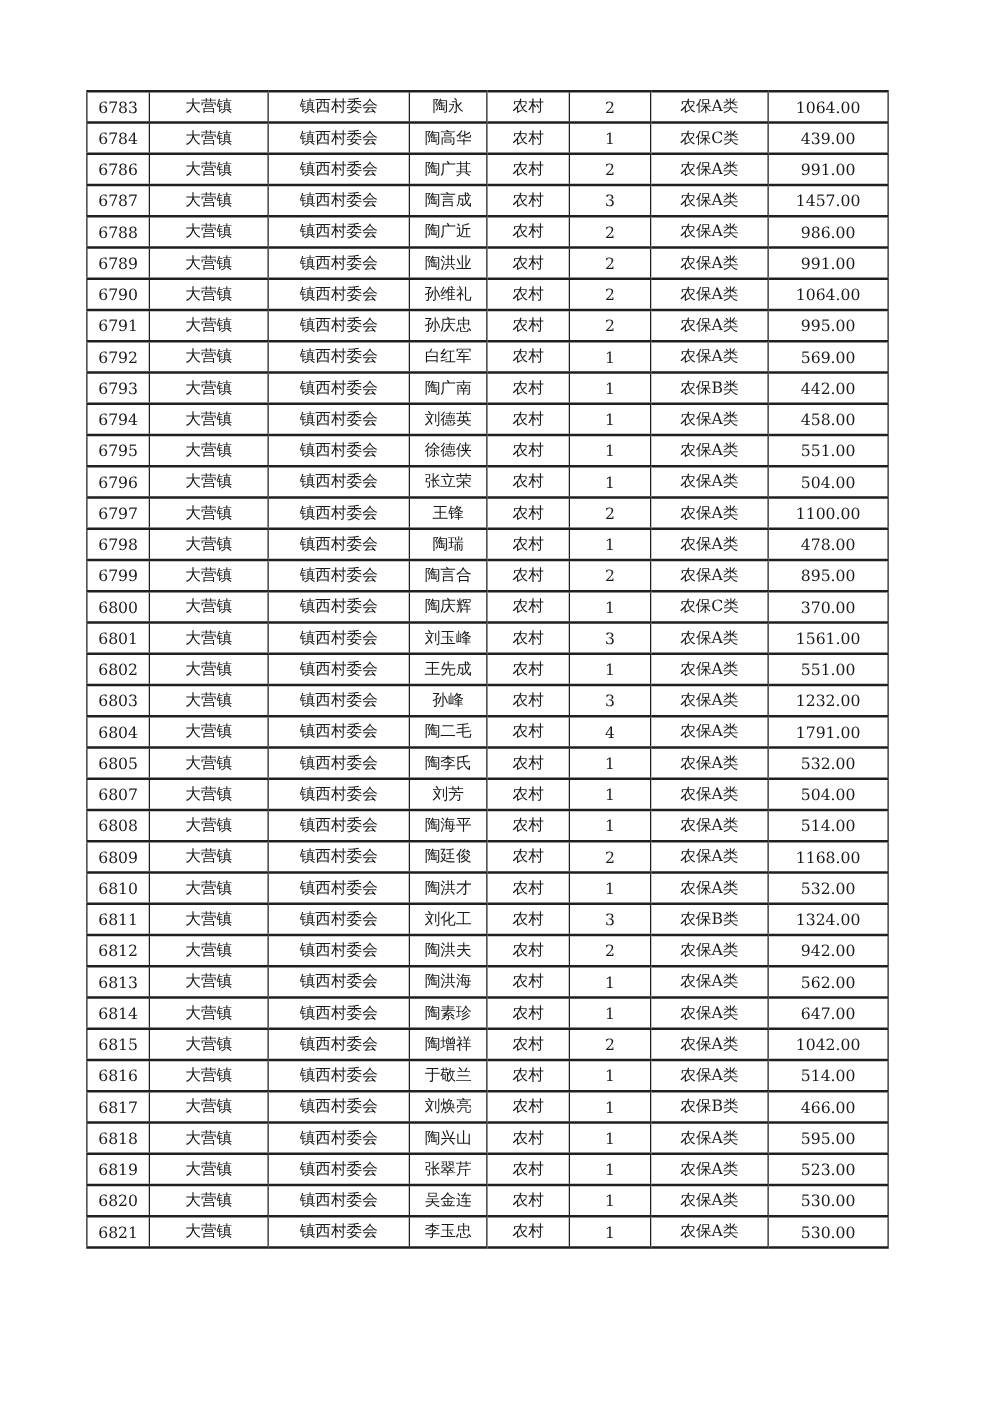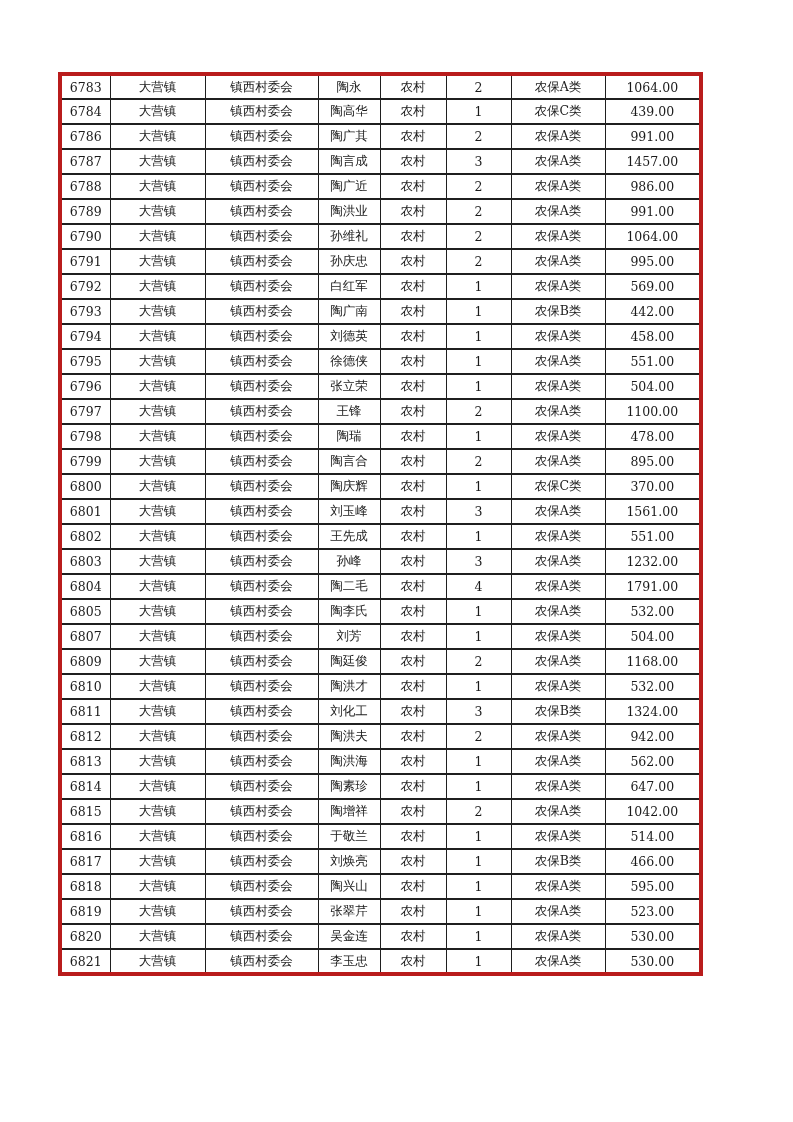--- a/index.html
+++ b/index.html
@@ -8,26 +8,26 @@
     position: relative;
     width: 793px;
     height: 1122px;
     background: #ffffff;
     margin: 0 auto;
     overflow: hidden;
     font-family: "DejaVu Serif", "Liberation Serif", serif;
   }
   table.data-table {
     position: absolute;
-    left: 58px;
+    left: 69px;
     top: 72px;
     width: 641px;
     border-collapse: collapse;
     table-layout: fixed;
-    border: 4px solid #b91c1c;
+    border: 1px solid #b91c1c;
   }
   table.data-table td {
     border-left: 1px solid #1f1f1f;
     border-right: 1px solid #1f1f1f;
     border-top: 2px solid #1f1f1f;
     border-bottom: 2px solid #1f1f1f;
     height: 25px;
     text-align: center;
     vertical-align: middle;
     font-size: 12.5px;
@@ -276,20 +276,30 @@
           <td>6807</td>
           <td>大营镇</td>
           <td>镇西村委会</td>
           <td>刘芳</td>
           <td>农村</td>
           <td>1</td>
           <td>农保A类</td>
           <td>504.00</td>
         </tr>
         <tr>
+          <td>6808</td>
+          <td>大营镇</td>
+          <td>镇西村委会</td>
+          <td>陶海平</td>
+          <td>农村</td>
+          <td>1</td>
+          <td>农保A类</td>
+          <td>514.00</td>
+        </tr>
+        <tr>
           <td>6809</td>
           <td>大营镇</td>
           <td>镇西村委会</td>
           <td>陶廷俊</td>
           <td>农村</td>
           <td>2</td>
           <td>农保A类</td>
           <td>1168.00</td>
         </tr>
         <tr>

